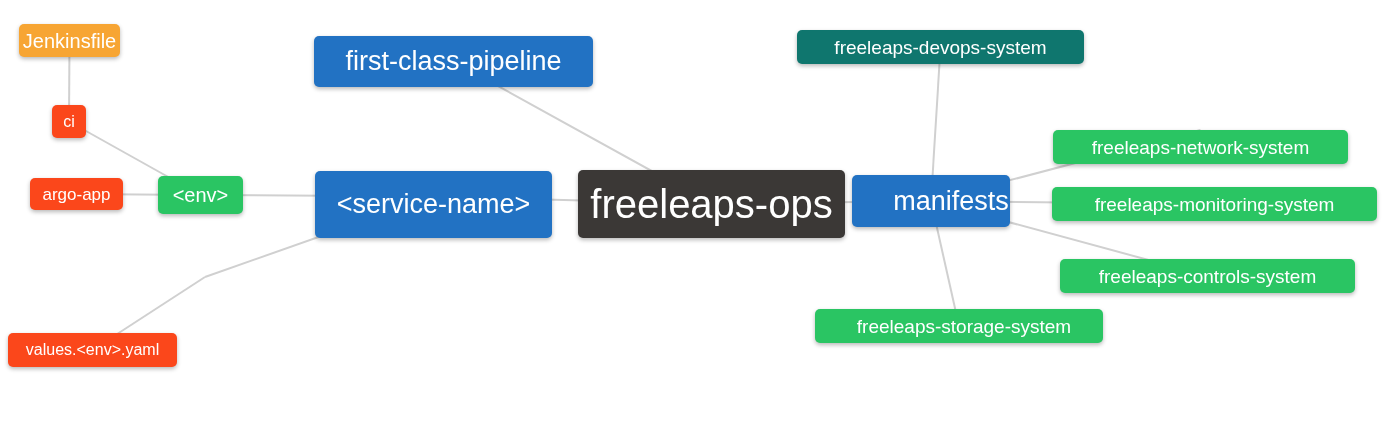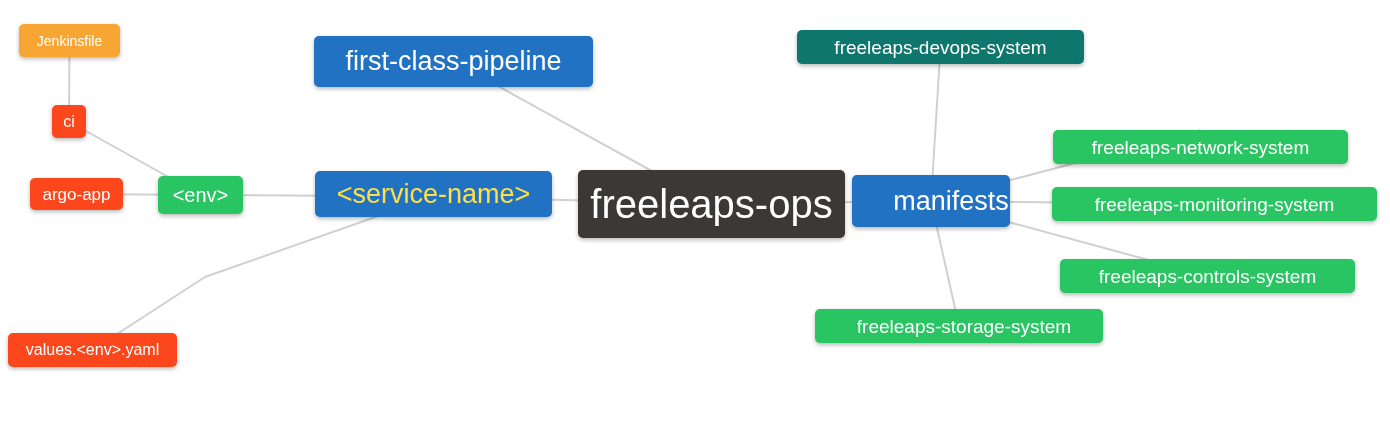--- a/index.html
+++ b/index.html
@@ -54,39 +54,39 @@
       <line x1="453.5" y1="61.5" x2="711.5" y2="204" stroke="#d0d0d0" stroke-width="2"></line>
       <line x1="433.5" y1="196.5" x2="711.5" y2="204" stroke="#d0d0d0" stroke-width="2"></line>
       <line x1="711.5" y1="204" x2="931" y2="201" stroke="#d0d0d0" stroke-width="2"></line>
       <line x1="931" y1="201" x2="940.5" y2="47" stroke="#d0d0d0" stroke-width="2"></line>
       <line x1="931" y1="201" x2="1200.5" y2="130" stroke="#d0d0d0" stroke-width="2"></line>
       <line x1="931" y1="201" x2="1214.5" y2="204" stroke="#d0d0d0" stroke-width="2"></line>
       <line x1="931" y1="201" x2="1207.5" y2="276" stroke="#d0d0d0" stroke-width="2"></line>
       <line x1="931" y1="201" x2="959" y2="326" stroke="#d0d0d0" stroke-width="2"></line>
     </svg>
 
-<div class="node" style="left: 19px; top: 24px; width: 101px; height: 33px; background: rgb(247, 165, 51); color: rgb(255, 255, 255); font-size: 14px;">
+<div class="node" style="left: 19px; top: 24px; width: 101px; height: 33px; background: rgb(247, 165, 51); color: rgb(255, 255, 255); font-size: 20px;">
       <span>Jenkinsfile</span>
     </div>
     <div class="node" style="left: 52px; top: 105px; width: 34px; height: 33px; background: rgb(251, 71, 27); color: rgb(255, 255, 255); font-size: 16px;">
       <span>ci</span>
     </div>
     <div class="node" style="left: 30px; top: 178px; width: 93px; height: 32px; background: rgb(251, 71, 27); color: rgb(255, 255, 255); font-size: 17px;">
       <span>argo-app</span>
     </div>
     <div class="node" style="left: 158px; top: 176px; width: 85px; height: 38px; background: rgb(42, 197, 99); color: rgb(255, 255, 255); font-size: 20px;">
       <span>&lt;env&gt;</span>
     </div>
     <div class="node" style="left: 8px; top: 333px; width: 169px; height: 34px; background: rgb(251, 71, 27); color: rgb(255, 255, 255); font-size: 16px;">
       <span>values.&lt;env&gt;.yaml</span>
     </div>
     <div class="node" style="left: 314px; top: 36px; width: 279px; height: 51px; background: rgb(34, 114, 195); color: rgb(255, 255, 255); font-size: 27px;">
       <span>first-class-pipeline</span>
     </div>
-    <div class="node" style="left: 315px; top: 171px; width: 237px; height: 46px; background: rgb(34, 114, 195); color: #fde047; font-size: 27px;">
+    <div class="node" style="left: 315px; top: 171px; width: 237px; height: 67px; background: rgb(34, 114, 195); color: #ffffff; font-size: 27px;">
       <span>&lt;service-name&gt;</span>
     </div>
     <div class="node" style="left: 578px; top: 170px; width: 267px; height: 68px; background: rgb(59, 56, 54); color: rgb(255, 255, 255); font-size: 40px;">
       <span>freeleaps-ops</span>
     </div>
     <div class="node" style="left: 852px; top: 175px; width: 158px; height: 52px; background: rgb(34, 114, 195); color: rgb(255, 255, 255); font-size: 27px; padding-left: 40px;">
       <span>manifests</span>
     </div>
     <div class="node" style="left: 797px; top: 30px; width: 287px; height: 34px; background: #0f766e; color: rgb(255, 255, 255); font-size: 19px;">
       <span>freeleaps-devops-system</span>

